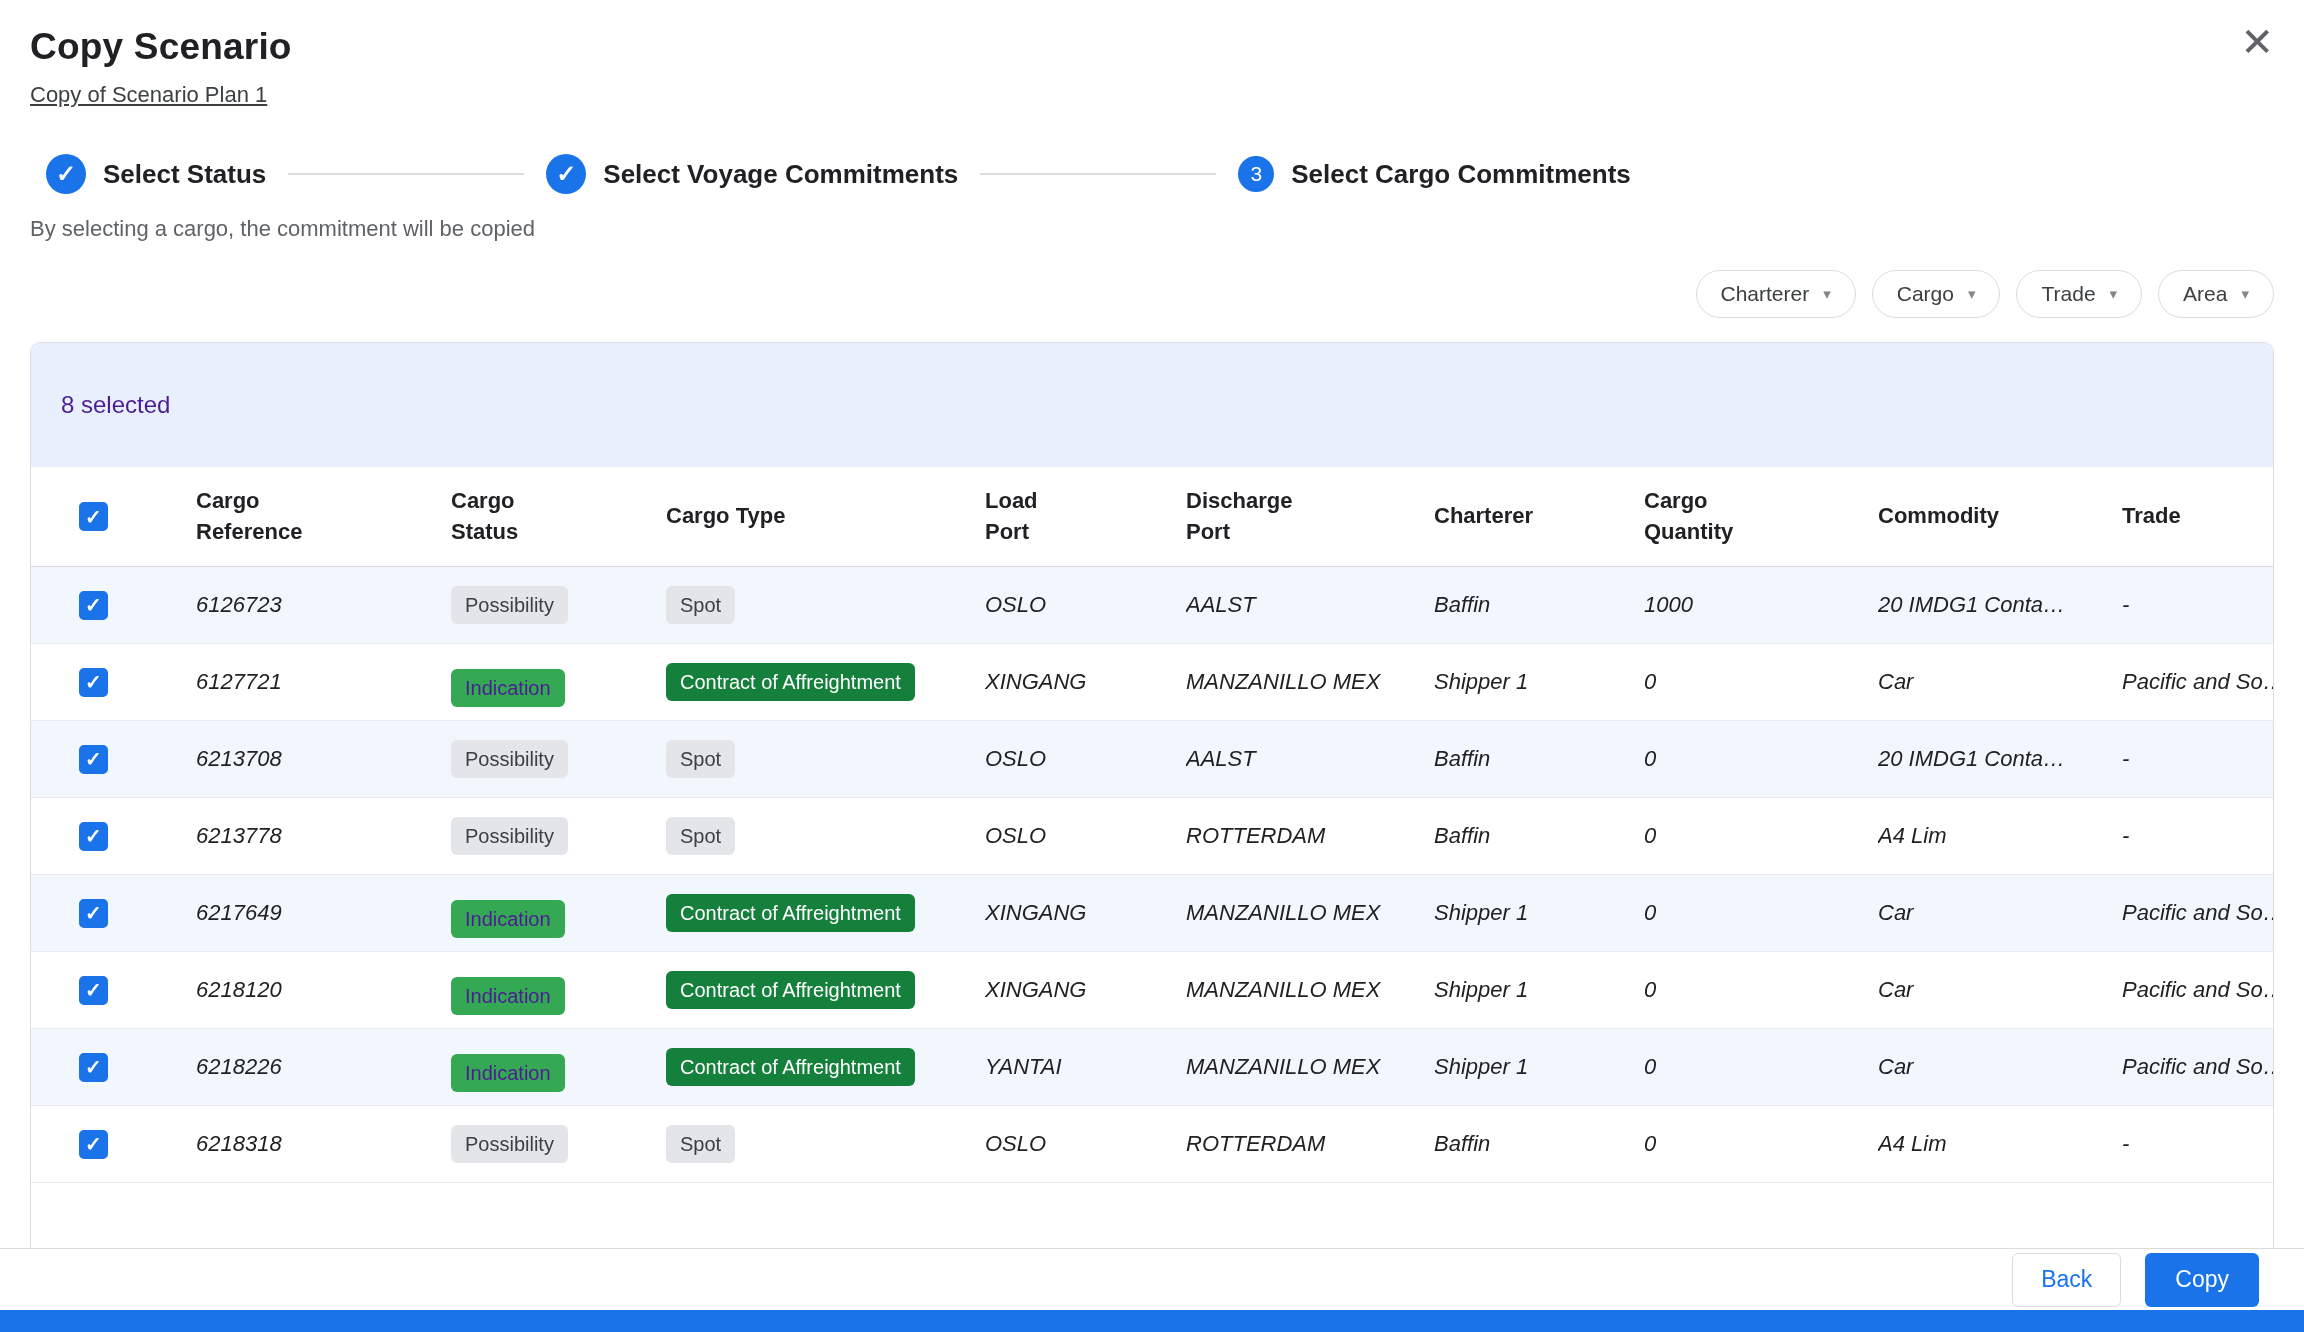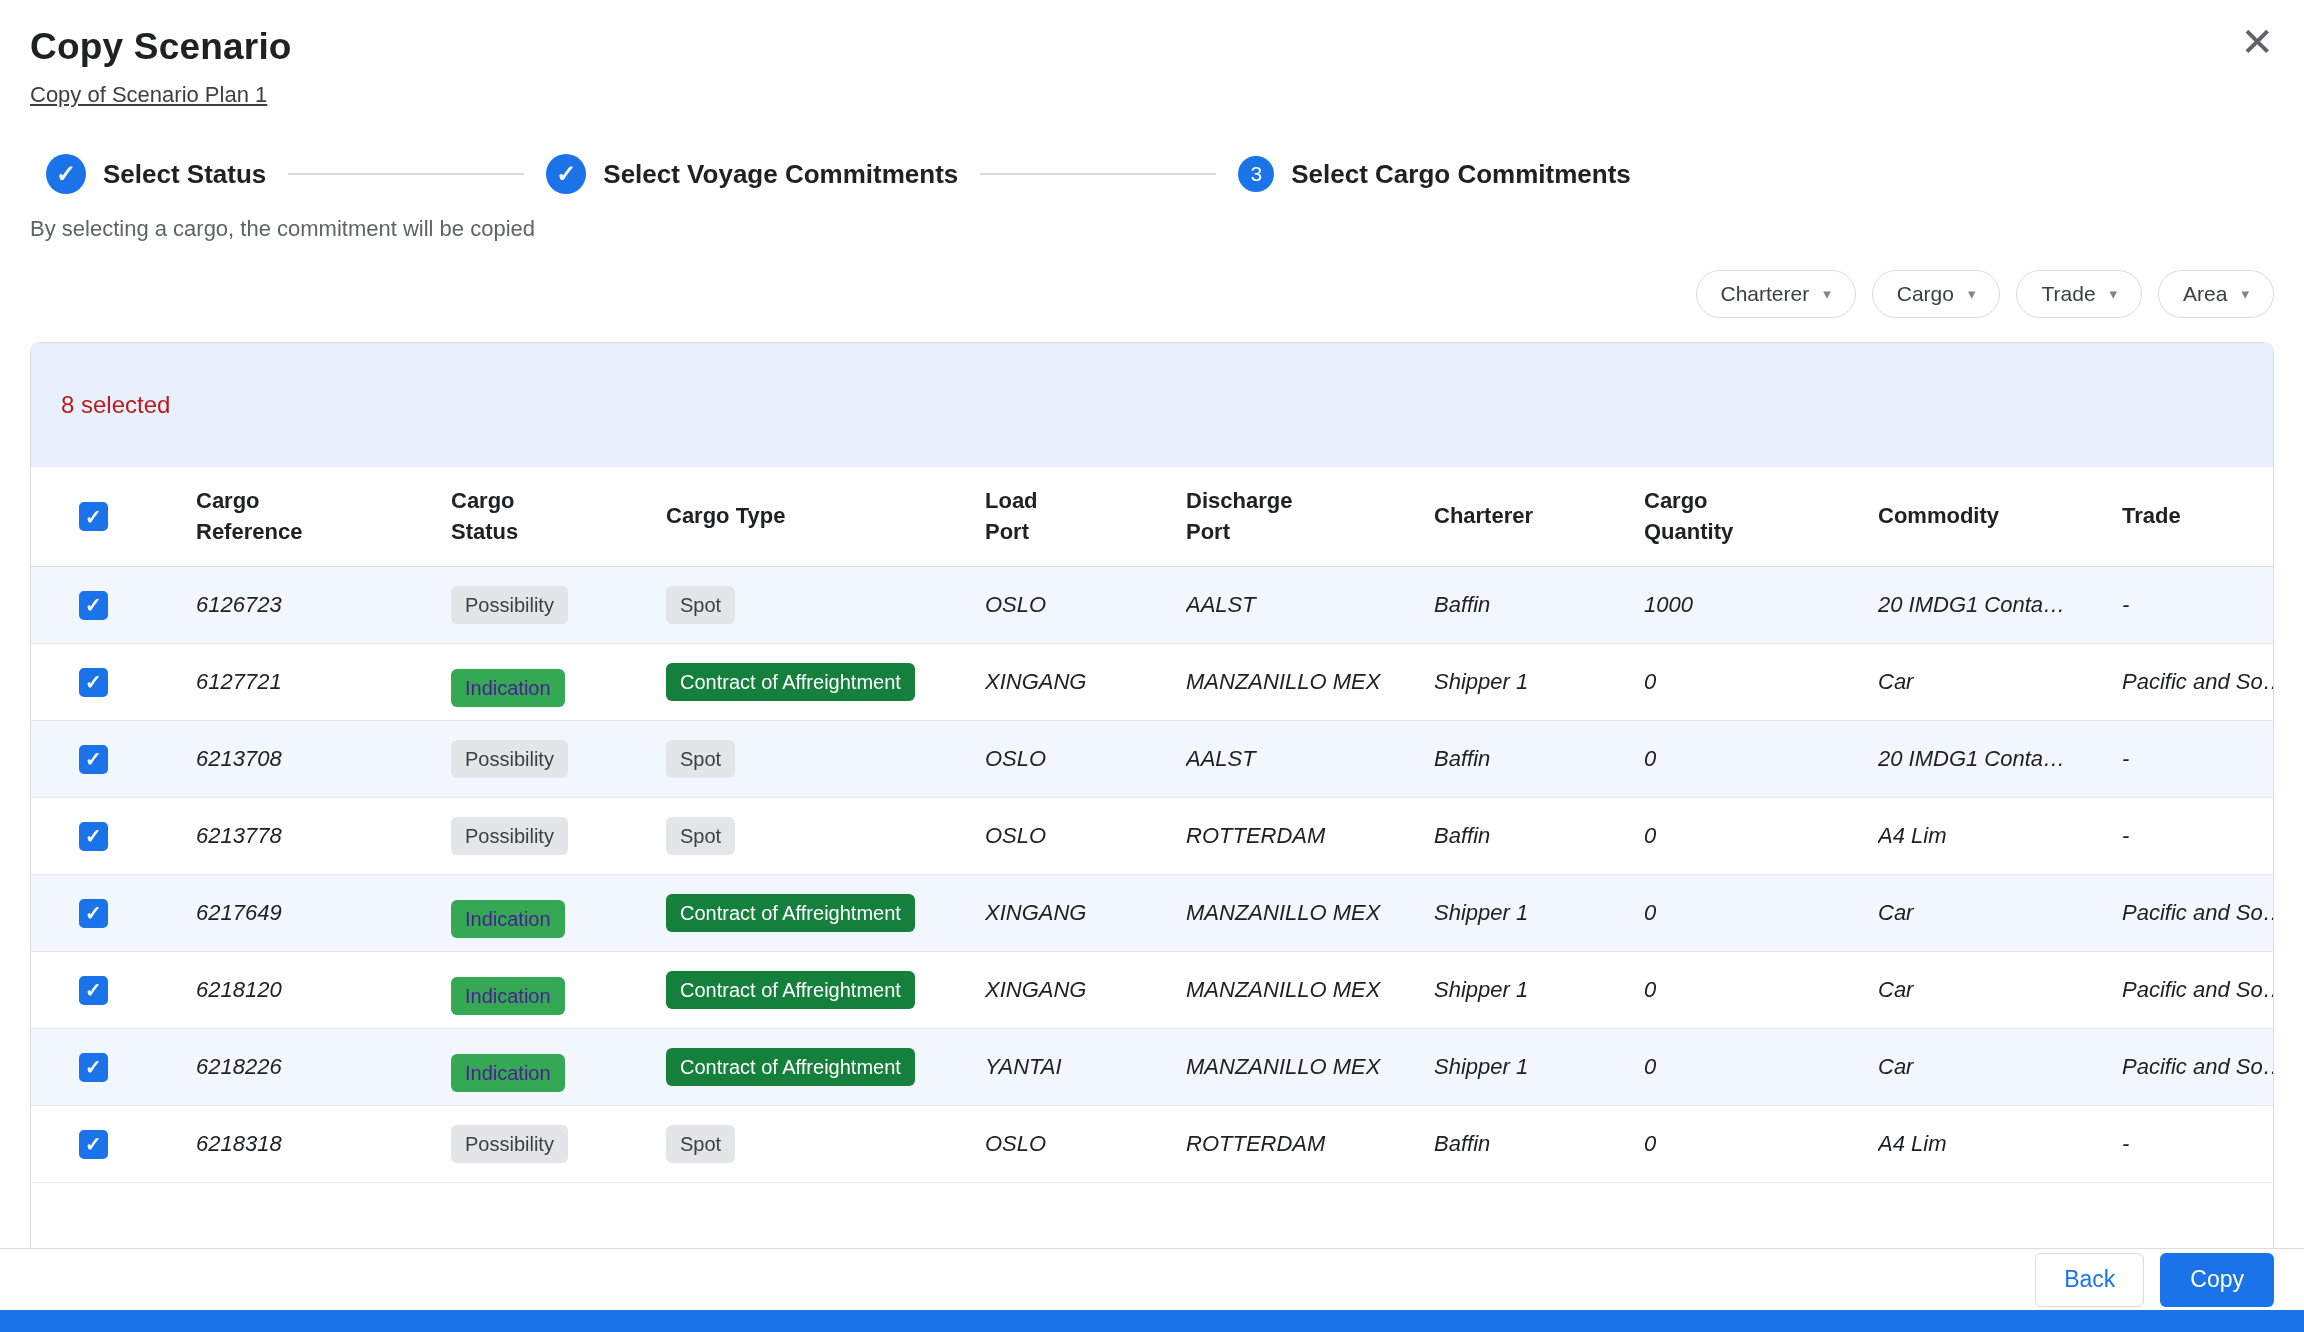--- a/index.html
+++ b/index.html
@@ -43,21 +43,21 @@
     font-family: inherit; cursor: pointer; white-space: nowrap;
   }
   .chev { font-size: 15px; color: #80868b; }
   
   .panel {
     margin: 24px 30px 0;
     border: 1px solid #dadce0; border-radius: 10px;
     height: 920px; overflow: hidden; background: #fff;
   }
   .selected-bar { height: 124px; background: #e8f0fe; display: flex; align-items: center; padding: 0 30px; }
-  .selected-text { color: #b91c1c; font-size: 24px; }
+  .selected-text { color: #4c1d95; font-size: 24px; }
   .grid {
     display: grid;
     grid-template-columns: 165px 255px 215px 319px 201px 248px 210px 234px 244px 1fr;
     align-items: center;
   }
   .header-row { height: 100px; border-bottom: 1px solid #dadce0; background: #fff; }
   .hcell { font-size: 22px; font-weight: 700; line-height: 1.4; color: #202124; }
   .cell { overflow: hidden; white-space: nowrap; padding-right: 16px; }
   .cb-cell { padding-left: 48px; }
   .trow { height: 77px; border-bottom: 1px solid #e8eaed; background: #fff; }
@@ -72,21 +72,21 @@
     border: 2px solid #5f6368; background: #fff;
     display: flex; align-items: center; justify-content: center;
     cursor: pointer; flex: none;
   }
   .checkbox.checked { background: #1a73e8; border-color: #1a73e8; color: #fff; font-size: 20px; font-weight: 700; }
   
   .footer {
     position: absolute; left: 0; right: 0; bottom: 22px; height: 62px;
     border-top: 1px solid #dadce0; background: #fff;
     display: flex; align-items: center; justify-content: flex-end;
-    gap: 16px; padding: 0 30px;
+    gap: 24px; padding: 0 45px;
   }
   .btn { height: 54px; border-radius: 6px; font-size: 23px; font-family: inherit; cursor: pointer; }
   .btn-back { background: #fff; border: 1px solid #dadce0; color: #1a73e8; padding: 0 28px; }
   .btn-copy { background: #1a73e8; border: none; color: #fff; padding: 0 30px; }
   .bottom-strip { position: absolute; left: 0; right: 0; bottom: 0; height: 22px; background: #1a73e8; }
 </style>
 </head>
 <body>
 
 <div class="hgroup">

